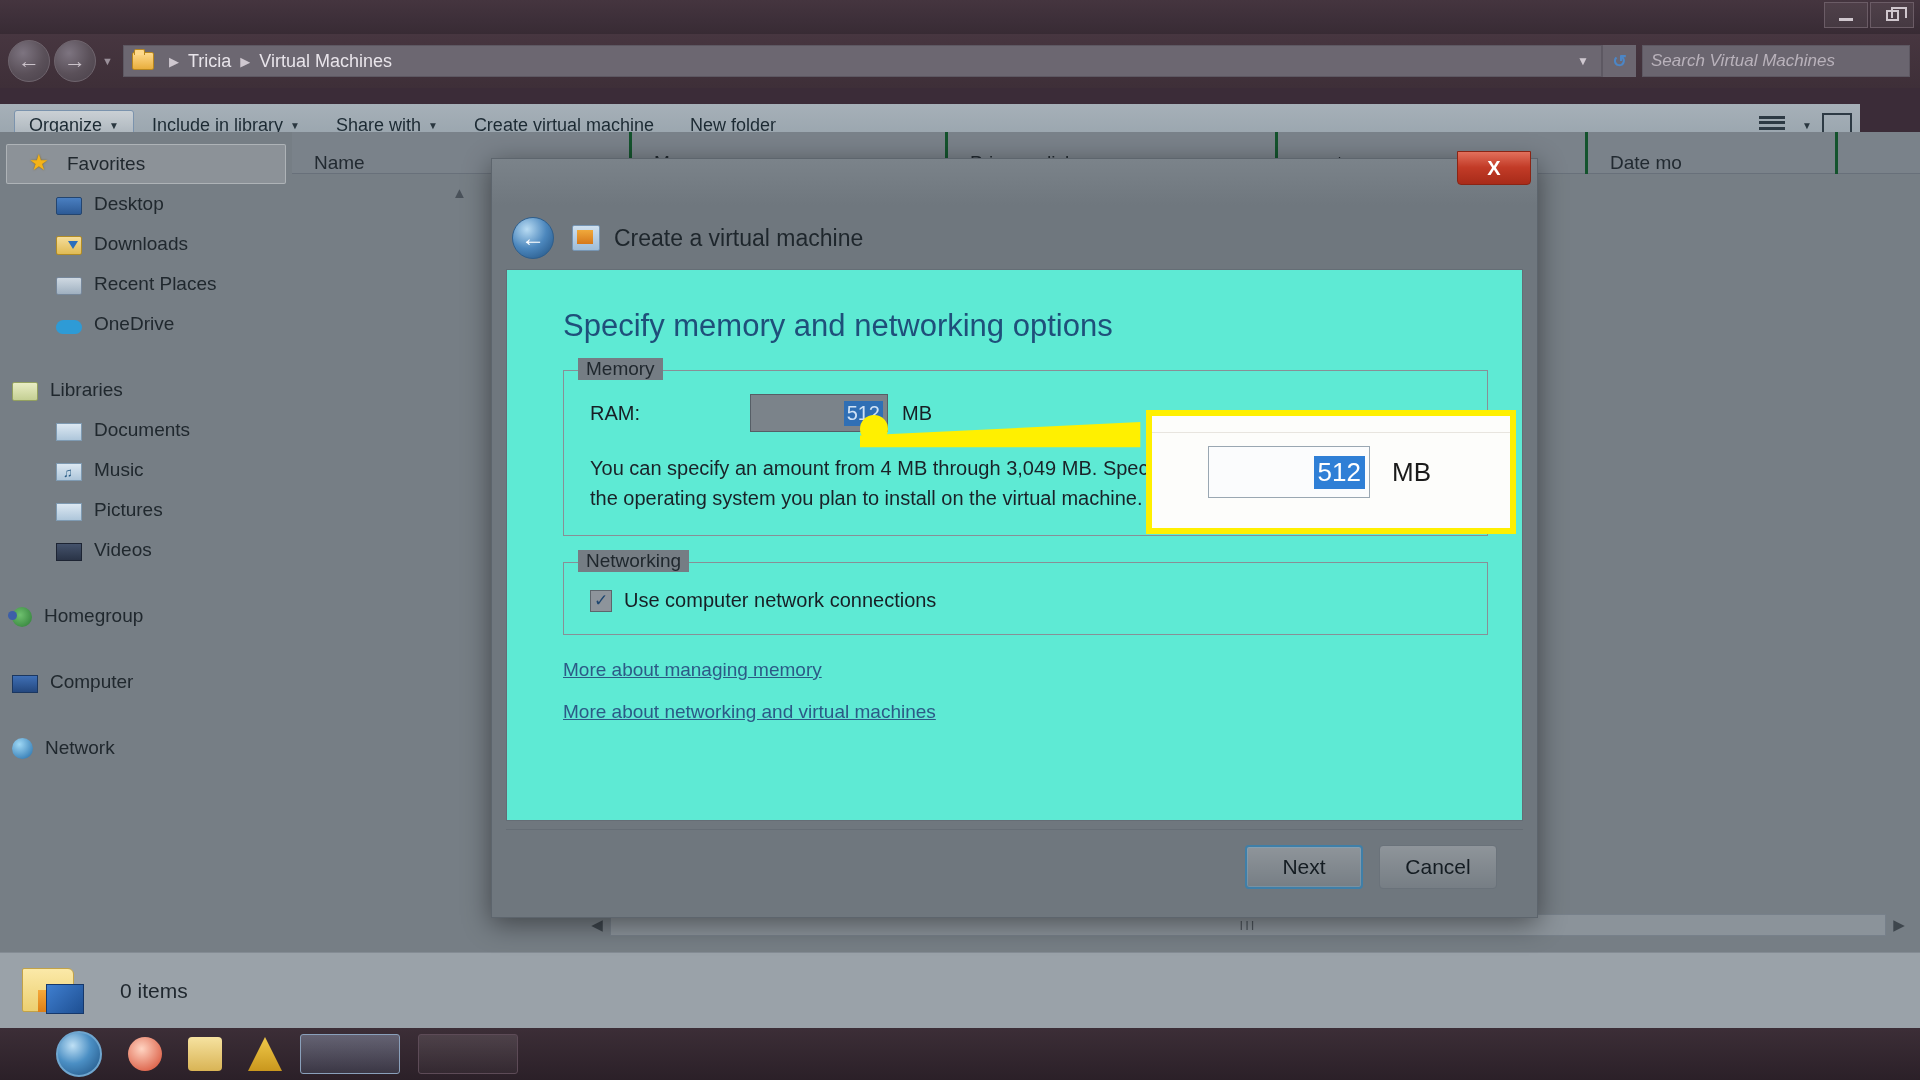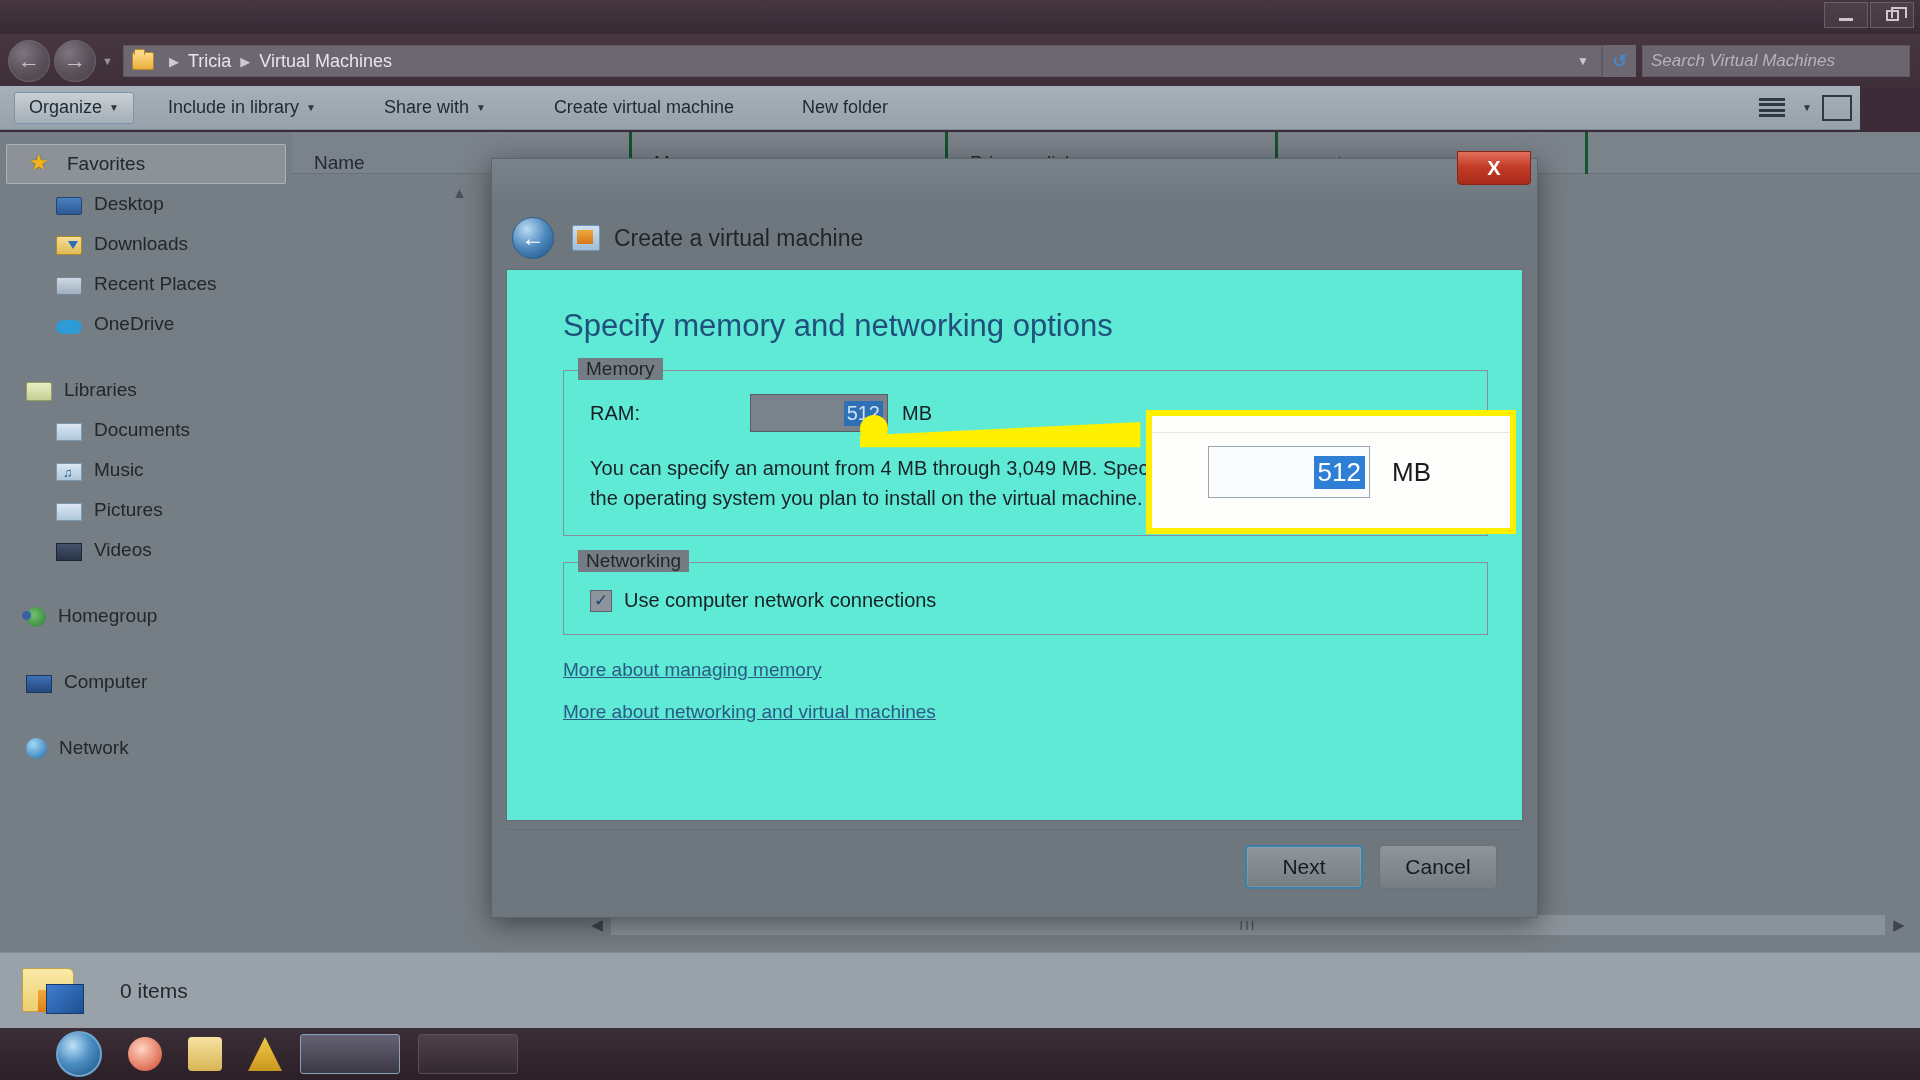--- a/index.html
+++ b/index.html
@@ -87,34 +87,34 @@
   }
   .searchbox {
     width: 268px; height: 32px; margin-left: 6px; margin-right: 10px;
     background: #6a656f; border: 1px solid #5d5862;
     display: flex; align-items: center; padding: 12px 8px;
     color: #b9b2bb; font-style: italic; font-size: 17px;
   }
 
   
   .commandbar {
-    position: absolute; left: 0; top: 86px;
+    position: absolute; left: 0; top: 104px;
     width: 1860px; height: 44px;
     background: linear-gradient(180deg, #a6b0b8 0%, #96a2ab 100%);
     display: flex; align-items: center;
     border-bottom: 1px solid #7e8a93;
   }
   .cmd-organize {
     margin-left: 14px; height: 32px; padding: 0 14px;
     border: 1px solid #7b93ad; border-radius: 3px;
     background: linear-gradient(180deg, rgba(255,255,255,0.42), rgba(255,255,255,0.10));
     display: flex; align-items: center; color: #1c2a33; font-size: 18px;
   }
   .cmd-item {
-    height: 32px; padding: 0 34px; display: flex; align-items: center;
+    height: 32px; padding: 0 18px; display: flex; align-items: center;
     color: #1c2a33; font-size: 18px;
   }
   .caret { font-size: 10px; margin-left: 7px; color: #2a3740; }
   .cmd-right { margin-left: auto; display: flex; align-items: center; gap: 10px; padding-right: 8px;}
   .viewicon { width: 26px; height: 20px; display:flex; flex-direction:column; justify-content:space-between;}
   .viewicon i { display:block; height:3px; background:#2d3a44; }
   .paneicon { width: 30px; height: 26px; border: 2px solid #2d3a44; }
 
   
   .body-area {
@@ -122,21 +122,21 @@
     width: 1920px; height: 820px;
     background: #737b82;
   }
   .nav-pane {
     position: absolute; left: 0; top: 0; width: 292px; height: 820px;
     background: #767e85;
     padding-top: 12px;
     font-size: 19px; color: #20282e;
   }
   .nav-item {
-    height: 40px; display: flex; align-items: center; padding-left: 26px;
+    height: 40px; display: flex; align-items: center; padding-left: 12px;
   }
   .nav-item.selected {
     background: rgba(255,255,255,0.16);
     border: 1px solid rgba(255,255,255,0.30);
     margin: 0 6px; padding-left: 22px; border-radius: 2px;
   }
   .nav-item.child { padding-left: 56px; }
   .nav-ico { width: 26px; height: 22px; margin-right: 12px; flex: none; position: relative;}
   .nav-gap { height: 26px; }
 
@@ -508,20 +508,23 @@
         </div>
         <div class="col" style="width:316px">
           <span>Memory</span>
         </div>
         <div class="col" style="width:330px">
           <span>Primary disk</span>
         </div>
         <div class="col" style="width:310px">
           <span>ments</span>
         </div>
+        <div class="col" style="width:250px">
+          <span>Date mo</span>
+        </div>
       </div>
       <span class="vscroll-caret">▲</span>
       <div class="empty-msg">This folder is empty.</div>
 
       <div class="hscroll">
         <span class="arr">◀</span>
         <span class="track">III</span>
         <span class="arr">▶</span>
       </div>
     </div>

